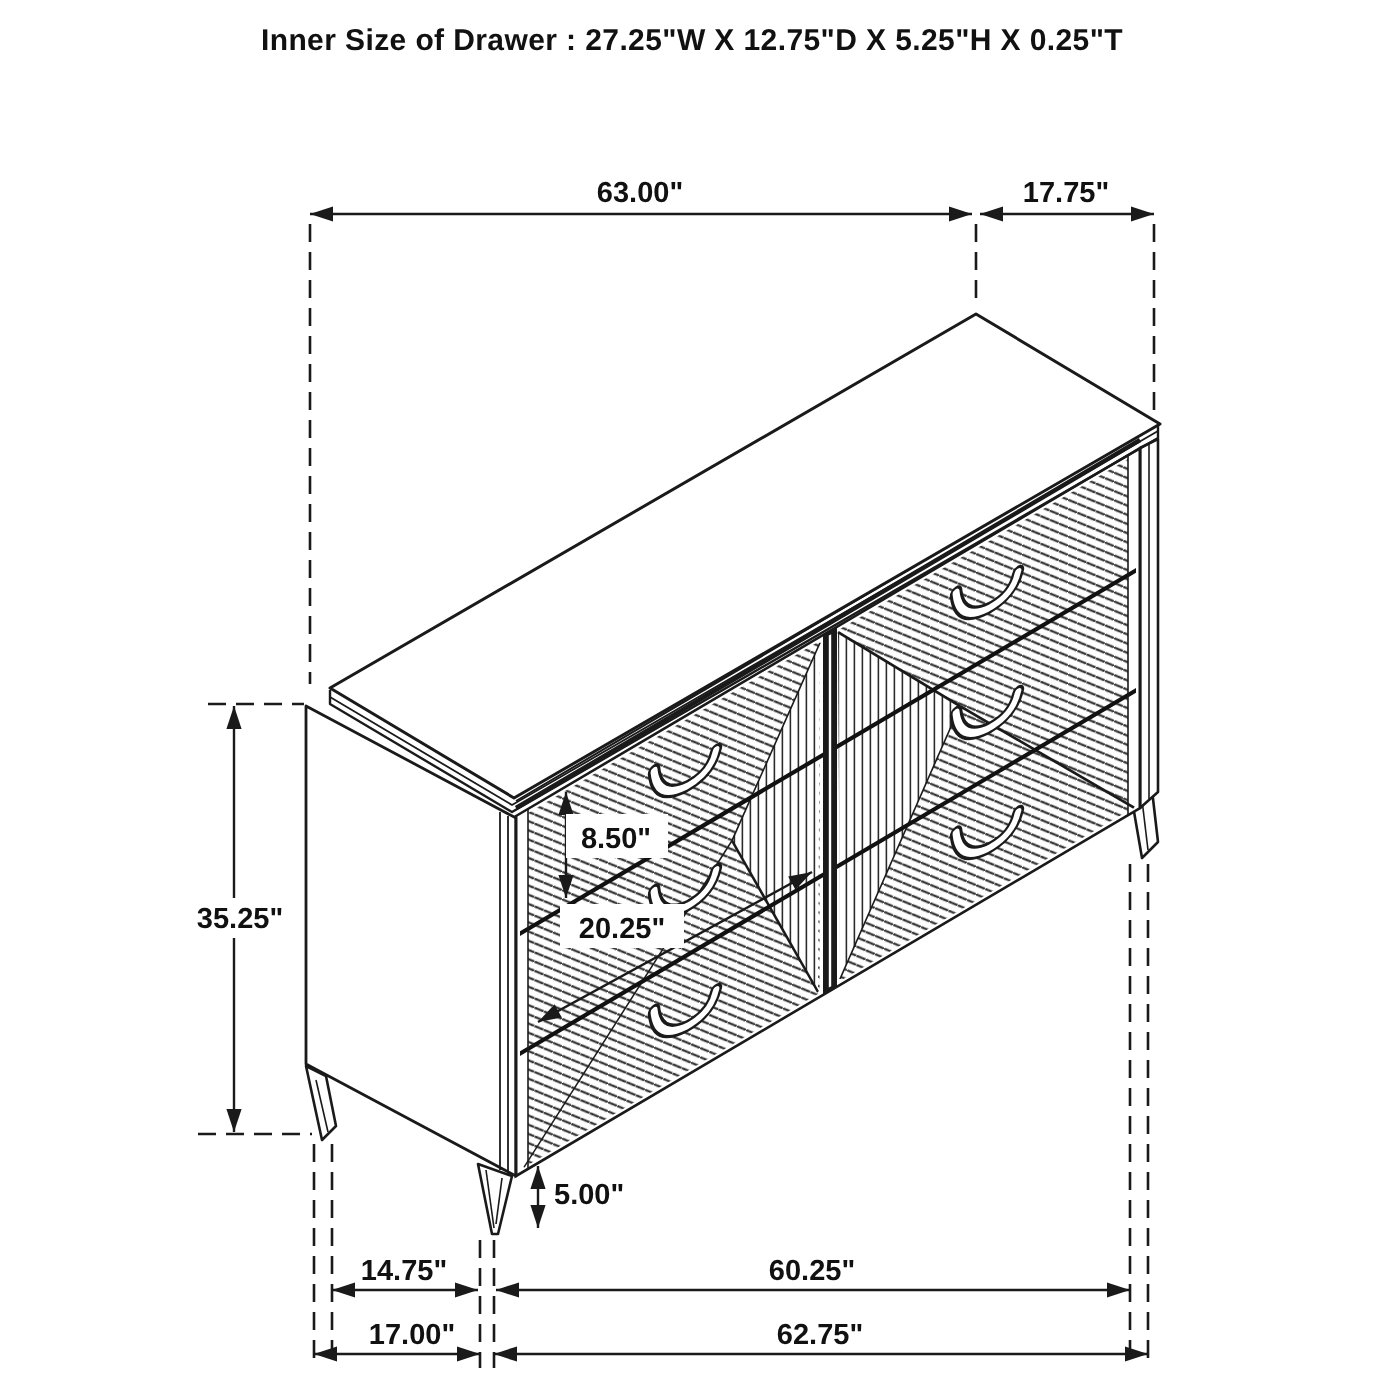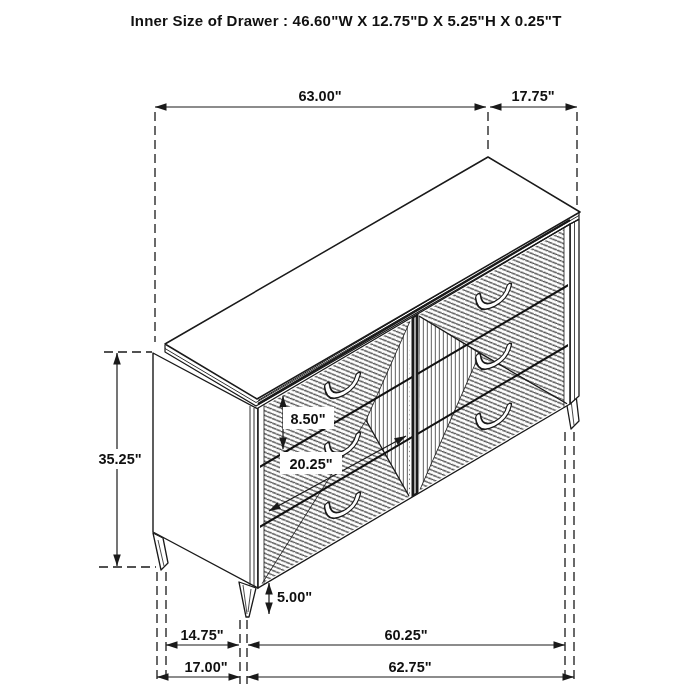--- a/index.html
+++ b/index.html
@@ -13,21 +13,21 @@
   }
   svg{position:absolute;top:0;left:0;}
   svg text{
     font-family:"Liberation Sans","DejaVu Sans",sans-serif;
     font-size:14.5px;font-weight:bold;fill:#111;
   }
 </style>
 </head>
 <body>
 
-<div class="title">Inner Size of Drawer : 46.60"W X 12.75"D X 5.25"H X 0.25"T</div>
+<div class="title">Inner Size of Drawer : 27.25"W X 12.75"D X 5.25"H X 0.25"T</div>
 
 <svg width="700" height="700" viewBox="0 0 700 700">
   <defs>
     <marker id="aE" markerWidth="13" markerHeight="10" refX="12" refY="5" orient="auto" markerUnits="userSpaceOnUse">
       <path d="M0.5,1.2 L12,5 L0.5,8.8 Z" fill="#1a1a1a"></path>
     </marker>
     <marker id="aS" markerWidth="13" markerHeight="10" refX="1" refY="5" orient="auto" markerUnits="userSpaceOnUse">
       <path d="M12.5,1.2 L1,5 L12.5,8.8 Z" fill="#1a1a1a"></path>
     </marker>
     <pattern id="hA" width="4.6" height="4.6" patternUnits="userSpaceOnUse">

